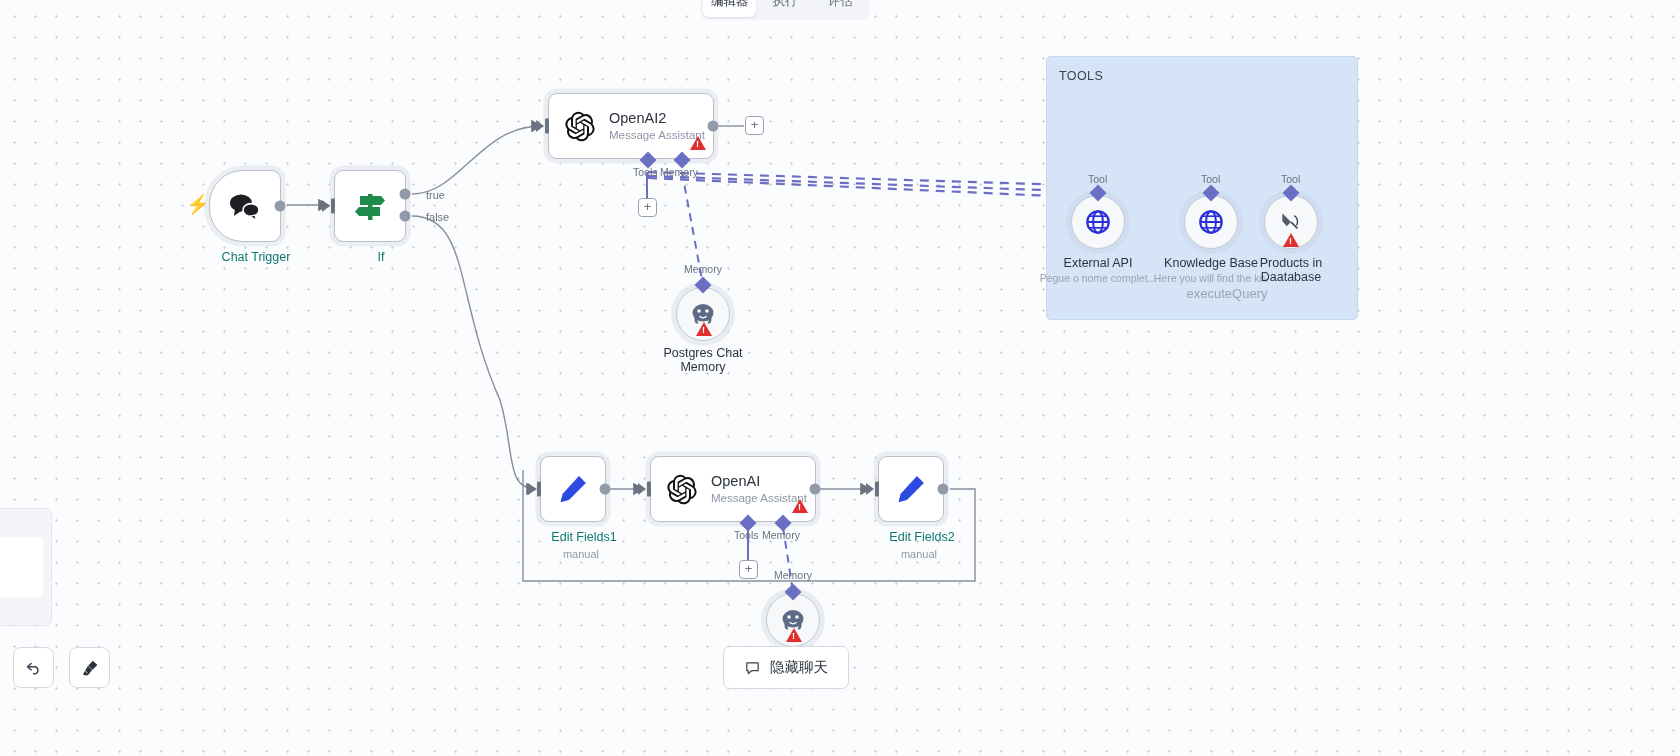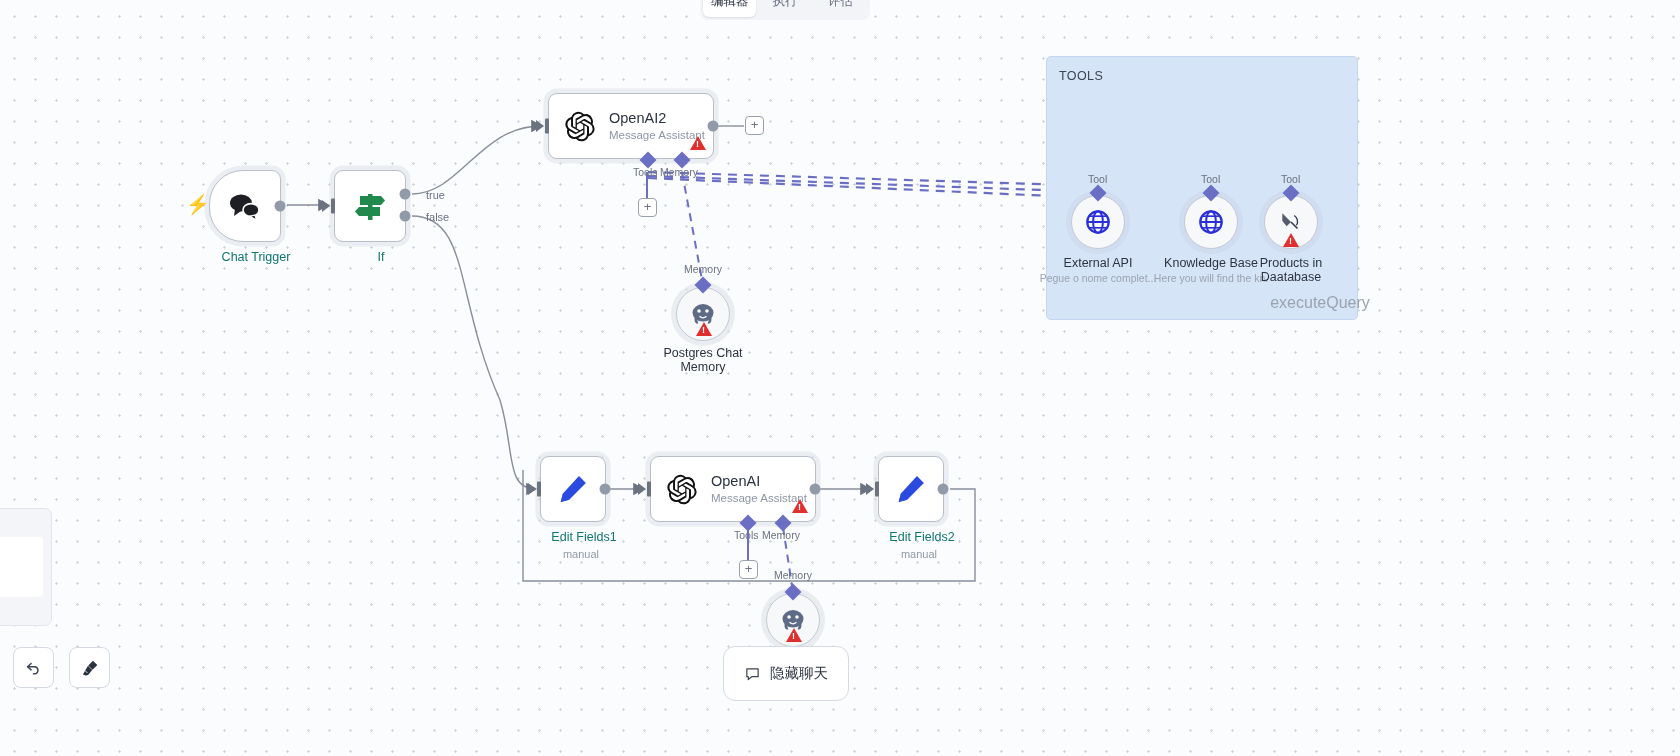--- a/index.html
+++ b/index.html
@@ -119,21 +119,21 @@
   }
 
   
   .ctrl-btn {
     position: absolute; width: 41px; height: 41px; background: #fff;
     border: 1px solid #d5d9e1; border-radius: 8px;
     display: flex; align-items: center; justify-content: center; z-index: 30;
   }
   .hide-chat {
     position: absolute; background: #fff; border: 1px solid #d5d9e1;
-    border-radius: 12px; height: 55px; padding: 0 20px;
+    border-radius: 7px; height: 43px; padding: 0 20px;
     display: flex; align-items: center; gap: 9px; z-index: 30;
     font-size: 14.5px; color: #2d3440;
   }
   .chat-panel {
     position: absolute; background: #f4f5f8; border: 1px solid #e2e5ea;
     border-radius: 7px; z-index: 20;
   }
   .chat-panel-inner {
     position:absolute; left:8px; top:28px; right:8px; bottom:28px;
     background:#fff; border-radius:4px;
@@ -222,21 +222,21 @@
       <path d="M4 4 L12 12 L8 16 L4 11 Z" fill="#3b4252" opacity=".85"></path>
       <path d="M12 12 L18 18" stroke="#3b4252" stroke-width="1.6"></path>
       <path d="M15 6 C18 8, 19 12, 17 15" fill="none" stroke="#3b4252" stroke-width="1.3"></path>
     </svg>
   </div>
   <div class="diamond" style="left:1285px;top:187px;"></div>
   <div class="diamond-label" style="left:1281px;top:173px;">Tool</div>
   <div class="warn" style="left:1283px;top:233px;"></div>
   <div style="position:absolute;left:1291px;top:256px;transform:translateX(-50%);font-size:12.5px;color:#2d3440;white-space:nowrap;z-index:12;">Products in</div>
   <div style="position:absolute;left:1291px;top:270px;transform:translateX(-50%);font-size:12.5px;color:#2d3440;white-space:nowrap;z-index:12;">Daatabase</div>
-  <div style="position:absolute;left:1320px;top:286px;transform:translateX(-50%);font-size:16px;color:#9aa3b0;white-space:nowrap;z-index:12;margin-top:8px;">executeQuery</div>
+  <div style="position:absolute;left:1227px;top:286px;transform:translateX(-50%);font-size:13px;color:#9aa3b0;white-space:nowrap;z-index:12;">executeQuery</div>
 
   <div class="lightning" style="left:186px;top:193px;">⚡</div>
   <div class="node trigger" style="left:209px;top:170px;width:72px;height:72px;justify-content:center;">
     <svg width="34" height="30" viewBox="0 0 34 30">
       <ellipse cx="13" cy="12" rx="11" ry="8.6" fill="#1d1f24"></ellipse>
       <path d="M7 18 L6 25 L13 20 Z" fill="#1d1f24"></path>
       <ellipse cx="23" cy="19" rx="8" ry="6.4" fill="#1d1f24" stroke="#fff" stroke-width="1.6"></ellipse>
       <path d="M27 24 L28.5 29 L22 25.5 Z" fill="#1d1f24" stroke="#fff" stroke-width="1.2"></path>
     </svg>
     <div class="port" style="left:100%;"></div>

